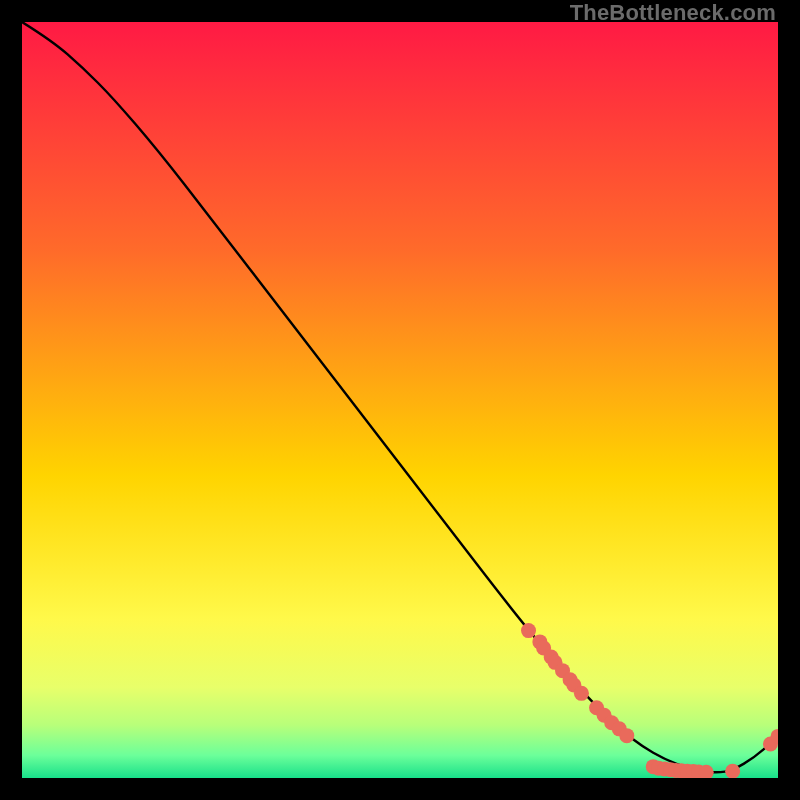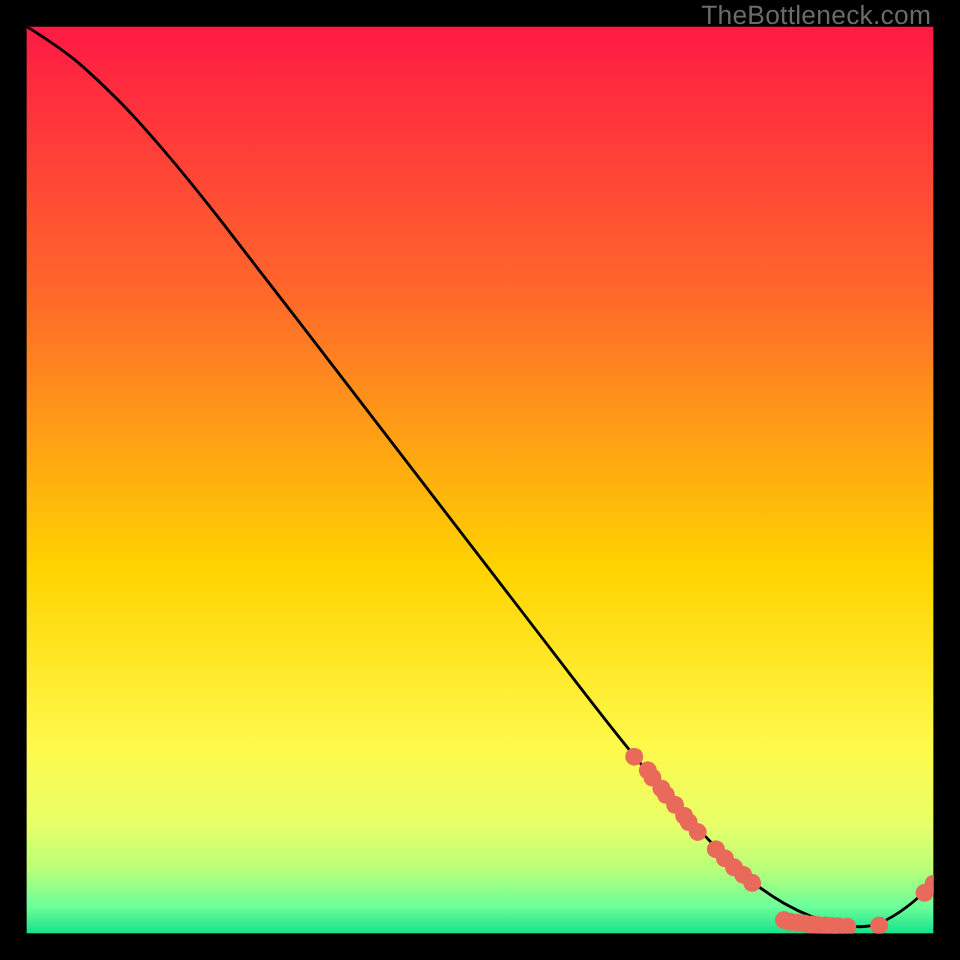--- a/index.html
+++ b/index.html
@@ -25,21 +25,21 @@
     top: 0;
     width: 756px;
     height: 756px;
   }
   .watermark {
     position: absolute;
     top: 0px;
     right: 24px;
     color: #6b6b6b;
     font-size: 22px;
-    font-weight: 400;
+    font-weight: 700;
     letter-spacing: 0.2px;
     z-index: 50;
     user-select: none;
   }
   svg { display: block; }
 </style>
 </head>
 <body>
 
 <div class="watermark">TheBottleneck.com</div>

